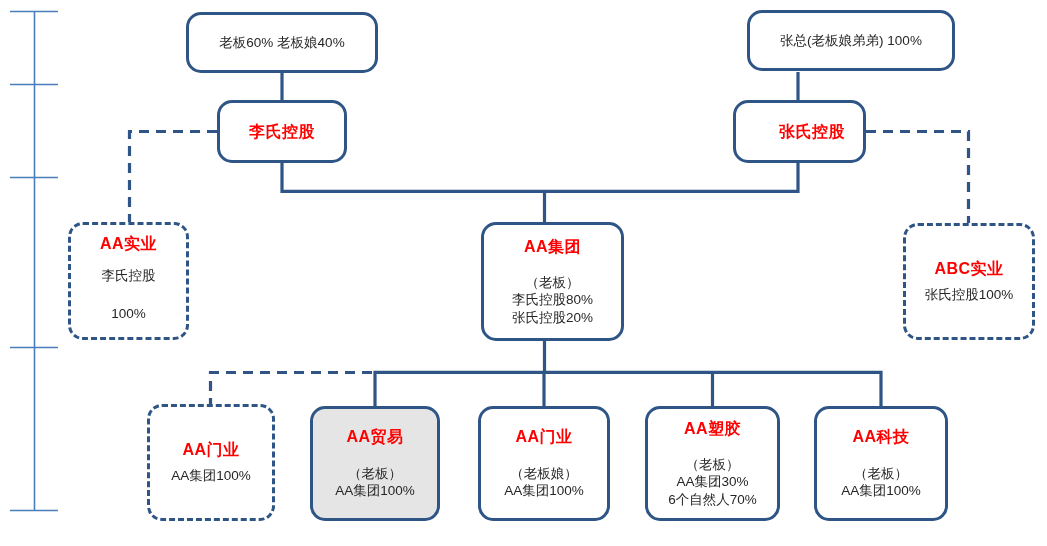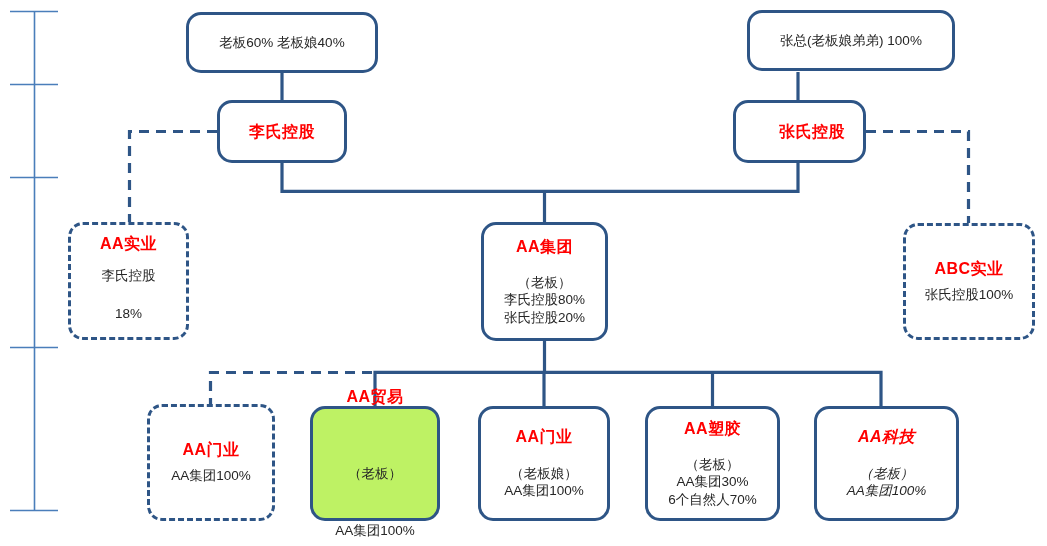--- a/index.html
+++ b/index.html
@@ -14,21 +14,21 @@
     background:#ffffff;
     display:flex;
     flex-direction:column;
     align-items:center;
     justify-content:center;
     text-align:center;
     z-index:2;
     padding:4px 6px;
   }
   .node.dashed{border-style:dashed;}
-  .node.gray{background:#bef264;gap:40px;}
+  .node.gray{background:#e5e5e5;}
   .title{
     font-size:16px;
     font-weight:bold;
     color:#FF0000;
     line-height:1.2;
     letter-spacing:0.5px;
   }
   .line{
     font-size:13.5px;
     color:#262626;
@@ -84,24 +84,24 @@
     <div class="title">李氏控股</div>
   </div>
 
   <div class="node" style="left:733px;top:100px;width:133px;height:63px;padding-left:31px;">
     <div class="title">张氏控股</div>
   </div>
 
   <div class="node dashed" style="left:68px;top:222px;width:121px;height:118px;gap:9px;">
     <div class="title">AA实业</div>
     <div class="line loose">李氏控股</div>
-    <div class="line loose">18%</div>
+    <div class="line loose">100%</div>
   </div>
 
-  <div class="node" style="left:481px;top:222px;width:127px;height:119px;">
+  <div class="node" style="left:481px;top:222px;width:143px;height:119px;">
     <div class="title">AA集团</div>
     <div class="line mt2">（老板）</div>
     <div class="line">李氏控股80%</div>
     <div class="line">张氏控股20%</div>
   </div>
 
   <div class="node dashed" style="left:903px;top:223px;width:132px;height:117px;">
     <div class="title">ABC实业</div>
     <div class="line mt8">张氏控股100%</div>
   </div>
@@ -123,19 +123,19 @@
     <div class="line">AA集团100%</div>
   </div>
 
   <div class="node" style="left:645px;top:406px;width:135px;height:115px;text-align:right;">
     <div class="title">AA塑胶</div>
     <div class="line mt2">（老板）</div>
     <div class="line">AA集团30%</div>
     <div class="line">6个自然人70%</div>
   </div>
 
-  <div class="node" style="left:814px;top:406px;width:145px;height:115px;font-style:italic;">
+  <div class="node" style="left:814px;top:406px;width:134px;height:115px;">
     <div class="title">AA科技</div>
     <div class="line mt2">（老板）</div>
     <div class="line">AA集团100%</div>
   </div>
 
 </div>
 
 </body></html>

